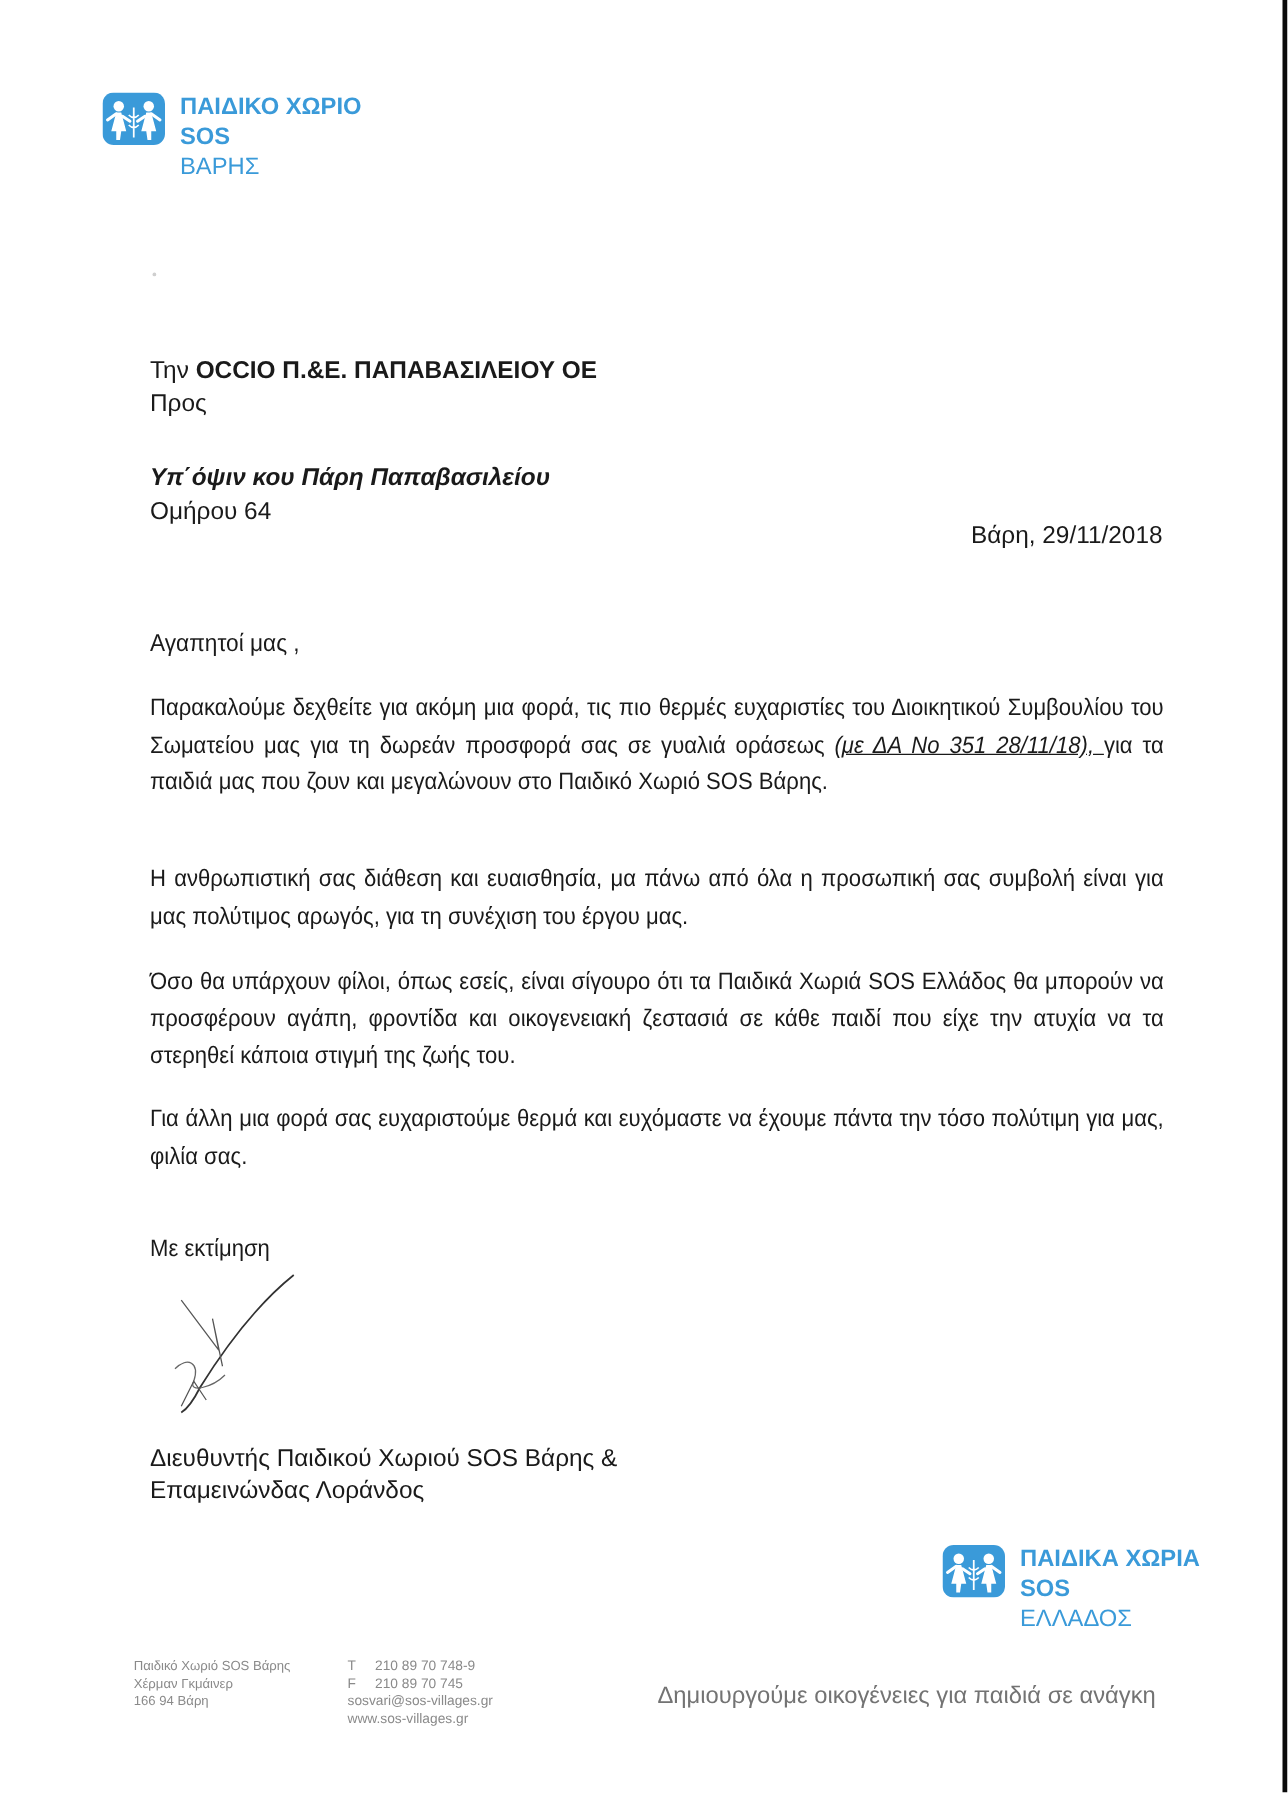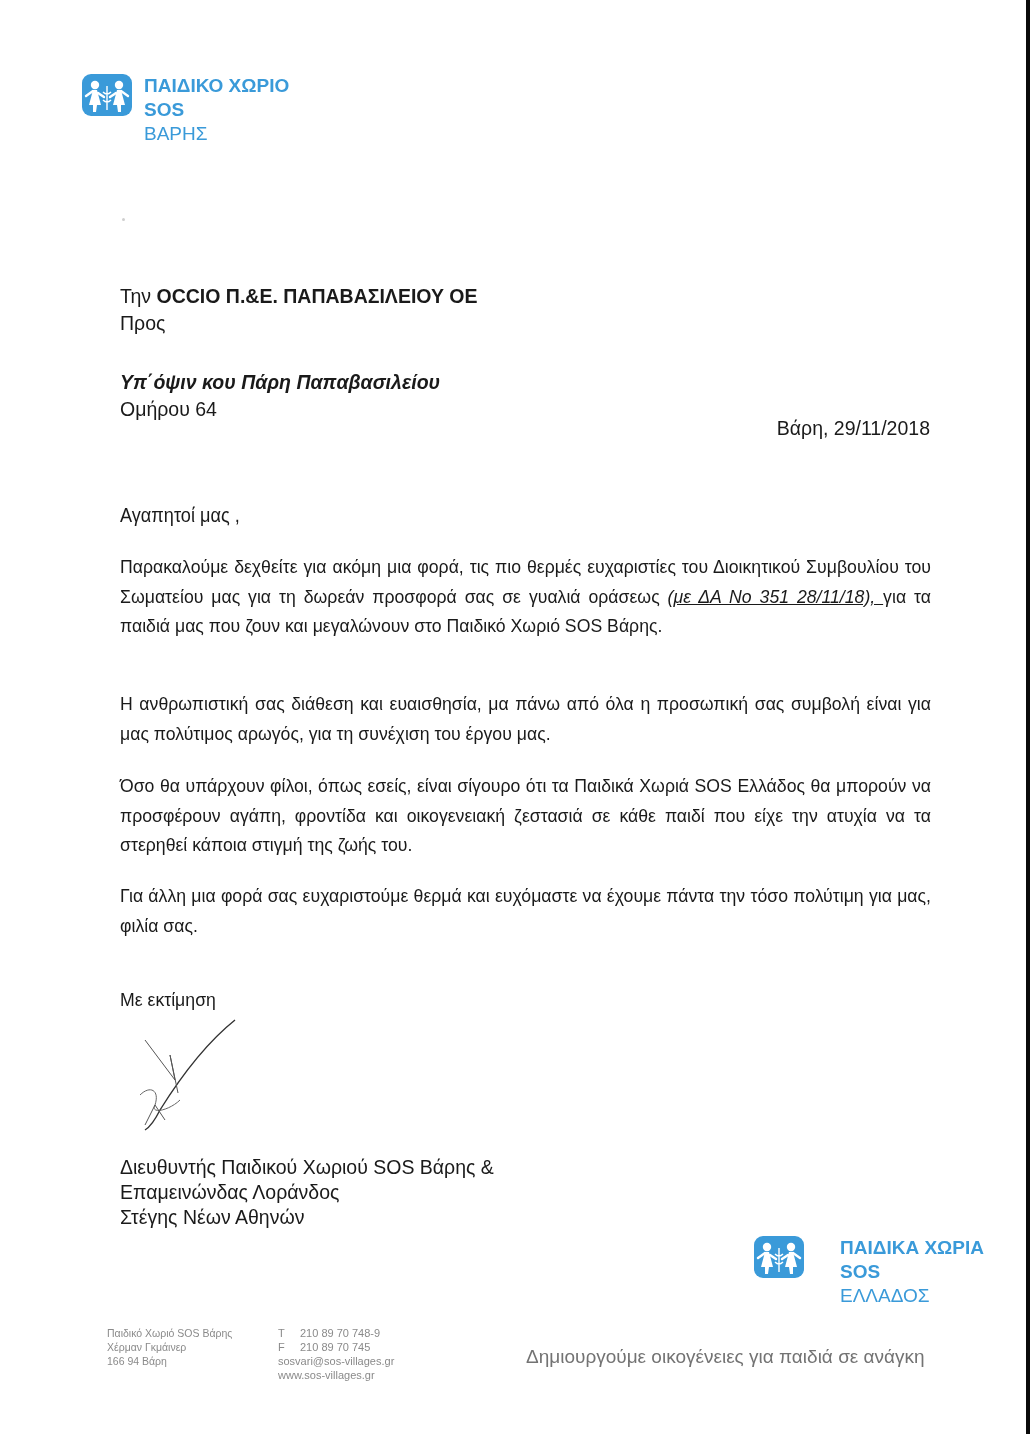--- a/index.html
+++ b/index.html
@@ -12,21 +12,21 @@
   .edge-bar { position: absolute; right: 0; top: 0; width: 4px; height: 1434px; background: #0a0a0a; }
   .speck { position: absolute; width: 3px; height: 3px; border-radius: 50%; background: #cfcfcf; }
 
   
   .logo { position: absolute; display: flex; align-items: flex-start; justify-content: center; }
   .logo-icon { width: 50px; height: 42px; }
   .logo-text { margin-left: 12px; color: #3a9ad9; line-height: 24px; font-size: 19px; }
   .logo-text .l1, .logo-text .l2 { font-weight: bold; display: block; }
   .logo-text .l3 { display: block; font-weight: normal; }
   .logo-top { left: 82px; top: 74px; }
-  .logo-bottom { left: 754px; top: 1236px; gap: 24px; }
+  .logo-bottom { left: 754px; top: 1236px; }
 
   .text { position: absolute; font-size: 19.5px; line-height: 25px; white-space: nowrap; }
   .bold { font-weight: bold; }
   .ital { font-style: italic; margin-top: 32px; }
   .recipient { left: 120px; top: 283px; }
   .recipient div { height: 27px; line-height: 27px; }
   .date { right: 100px; top: 416px; }
   .salutation { left: 120px; top: 503px; }
 
   .para {
@@ -98,21 +98,20 @@
 <svg class="signature" viewBox="0 0 120 120">
   <path d="M105 5 C80 25, 55 55, 30 95 C25 105, 20 112, 15 115" stroke="#333" stroke-width="1.4" fill="none"></path>
   <path d="M15 25 L45 65 L40 40 L48 78" stroke="#555" stroke-width="1" fill="none"></path>
   <path d="M10 80 C20 70, 30 75, 25 90 C20 100, 40 95, 50 85" stroke="#666" stroke-width="1" fill="none"></path>
   <path d="M15 110 L25 90 L35 105" stroke="#555" stroke-width="1" fill="none"></path>
 </svg>
 
 <div class="signer">
   <div>Διευθυντής Παιδικού Χωριού SOS Βάρης &amp;</div>
   <div>Επαμεινώνδας Λοράνδος</div>
-  <div>Στέγης Νέων Αθηνών</div>
 </div>
 
 <div class="logo logo-bottom">
   <svg class="logo-icon" viewBox="0 0 50 42">
     <rect x="0" y="0" width="50" height="42" rx="9" fill="#3a9ad9"></rect>
     <circle cx="13" cy="11" r="4.2" fill="#fff"></circle>
     <circle cx="37" cy="11" r="4.2" fill="#fff"></circle>
     <path d="M7 31 L11 16 L15 16 L19 31 L15 31 L14 38 L11 38 L11 31 Z" fill="#fff"></path>
     <path d="M31 31 L35 16 L39 16 L43 31 L39 31 L39 38 L36 38 L35 31 Z" fill="#fff"></path>
     <path d="M4 22 L11 17 M46 22 L39 17 M16 19 L22 23 M34 19 L28 23" stroke="#fff" stroke-width="2.4" stroke-linecap="round"></path>

